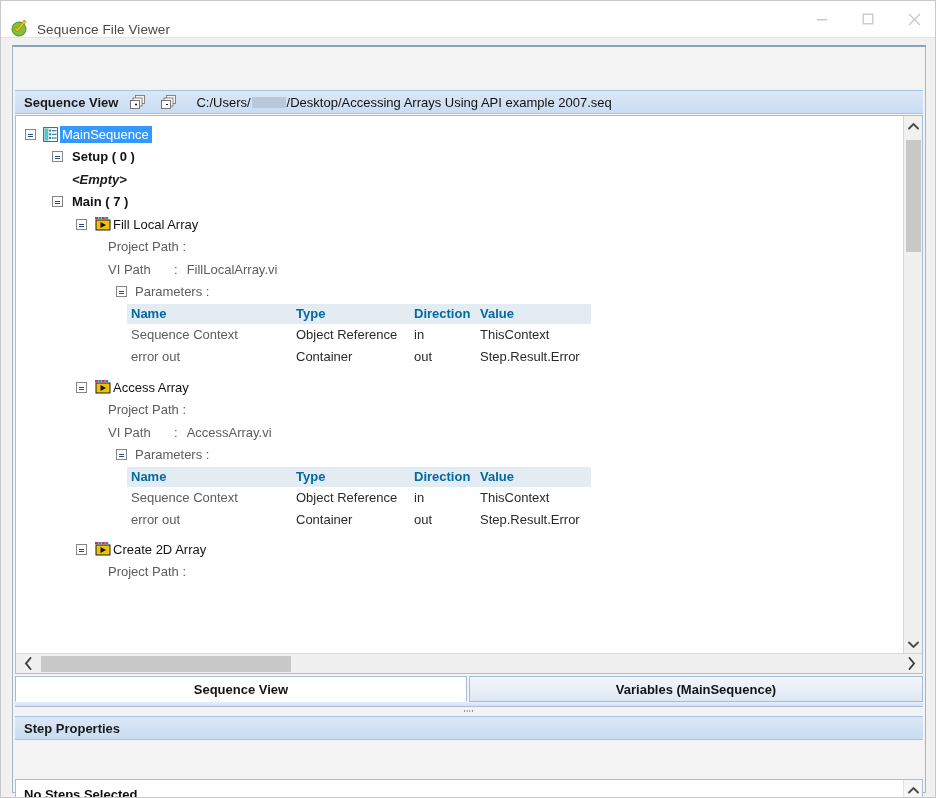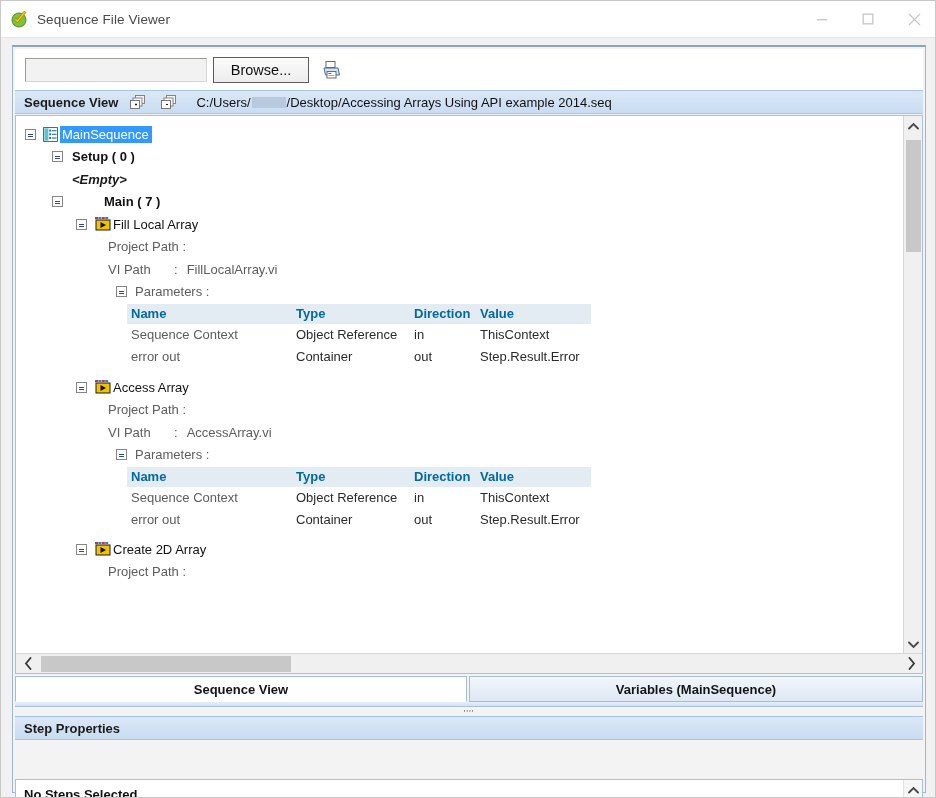--- a/index.html
+++ b/index.html
@@ -17,21 +17,21 @@
     position: relative;
     width: 936px; height: 798px;
     background: #ffffff;
     border: 1px solid #c8c8c8;
     overflow: hidden;
   }
   #titlebar {
     position: absolute; left: 0; top: 0;
     width: 936px; height: 36px;
     background: #ffffff;
-    display: flex; align-items: center;
+    display: flex; align-items: flex-end;
   }
   #app-icon {
     width: 18px; height: 18px;
     margin-left: 10px; margin-right: 8px;
     position: relative; flex: none;
   }
   #title-text {
     font-size: 13.5px; color: #4a4a4a;
     letter-spacing: .1px;
     white-space: nowrap;
@@ -300,53 +300,40 @@
         <svg width="13" height="13" viewBox="0 0 13 13">
             <path d="M1 1 L12 12 M12 1 L1 12" stroke="currentColor" stroke-width="1.3" fill="none"></path>
           </svg>
       </div>
     </div>
   </div>
 
   <div id="client">
     <div id="panel">
 
-      <div id="browsebar">
-        <input id="path-input" type="text" value="" placeholder="" style="">
-        <div id="browse-button">Browse...</div>
-        <div id="print-icon">
-          <svg width="22" height="22" viewBox="0 0 22 22">
-            <rect x="6" y="2.5" width="9" height="6" fill="#ffffff" stroke="#6b6b6b" stroke-width="1"></rect>
-            <path d="M4 9 H18 L19.5 16 H5.5 Z" fill="#d7e3ef" stroke="#4a6a8a" stroke-width="1"></path>
-            <rect x="7" y="12.5" width="9" height="6.5" fill="#ffffff" stroke="#6b6b6b" stroke-width="1"></rect>
-            <rect x="8.3" y="14" width="3" height="1" fill="#d04040"></rect>
-            <rect x="8.3" y="16" width="6" height="0.9" fill="#9a9a9a"></rect>
-          </svg>
-        </div>
-      </div>
 
       <div id="seqview-header" class="sect-header">
         <span class="sect-title">Sequence View</span>
         <span class="zoom-ico">
           <svg width="20" height="17" viewBox="0 0 20 17">
             <rect x="6.5" y="1.5" width="9" height="8" fill="#f4f4f4" stroke="#7a7a7a" stroke-width="0.9"></rect>
             <rect x="4" y="4" width="9" height="8" fill="#f8f8f8" stroke="#7a7a7a" stroke-width="0.9"></rect>
             <rect x="1.5" y="6.5" width="9" height="8" fill="#ffffff" stroke="#6a6a6a" stroke-width="0.9"></rect>
             <path d="M6 10.5 H8 M7 9.5 V11.5" stroke="#1a1a1a" stroke-width="1.1"></path>
           </svg>
         </span>
         <span class="zoom-ico">
           <svg width="20" height="17" viewBox="0 0 20 17">
             <rect x="6.5" y="1.5" width="9" height="8" fill="#f4f4f4" stroke="#7a7a7a" stroke-width="0.9"></rect>
             <rect x="4" y="4" width="9" height="8" fill="#f8f8f8" stroke="#7a7a7a" stroke-width="0.9"></rect>
             <rect x="1.5" y="6.5" width="9" height="8" fill="#ffffff" stroke="#6a6a6a" stroke-width="0.9"></rect>
             <path d="M6 10.5 H8" stroke="#1a1a1a" stroke-width="1.1"></path>
           </svg>
         </span>
-        <span id="seq-path"><span>C:/Users/</span><span class="redact"></span><span>/Desktop/Accessing Arrays Using API example 2014.seq</span></span>
+        <span id="seq-path"><span>C:/Users/</span><span class="redact"></span><span>/Desktop/Accessing Arrays Using API example 2007.seq</span></span>
       </div>
 
       <div id="treewrap">
         <div id="treecanvas">
 
           <div class="trow" style="padding-left:9px;margin-top:7px;">
             <span class="tglyph minus"></span>
             <span class="seq-ico" style="margin-left:7px;">
               <svg width="15" height="15" viewBox="0 0 15 15">
                 <rect x="0.6" y="0.6" width="13.8" height="13.8" fill="#ffffff" stroke="#4a4a4a" stroke-width="0.9"></rect>
@@ -363,21 +350,21 @@
           </div>
 
           <div class="trow" style="padding-left:36px;">
             <span class="tglyph minus"></span>
             <span class="tlabel bold" style="margin-left:9px;">Setup ( 0 )</span>
           </div>
           <div class="trow" style="padding-left:56px;">
             <span class="tlabel italic">&lt;Empty&gt;</span>
           </div>
 
-          <div class="trow" style="padding-left:36px;gap:32px;">
+          <div class="trow" style="padding-left:36px;">
             <span class="tglyph minus"></span>
             <span class="tlabel bold" style="margin-left:9px;">Main ( 7 )</span>
           </div>
 
           <div class="trow" style="padding-left:60px;">
             <span class="tglyph minus"></span>
             <span class="vi-ico" style="margin-left:8px;">
               <svg width="16" height="14" viewBox="0 0 16 14">
                 <rect x="0.5" y="2.5" width="15" height="11" fill="#1a1a1a"></rect>
                 <rect x="1.5" y="3.5" width="13" height="9" fill="#f2c200"></rect>

